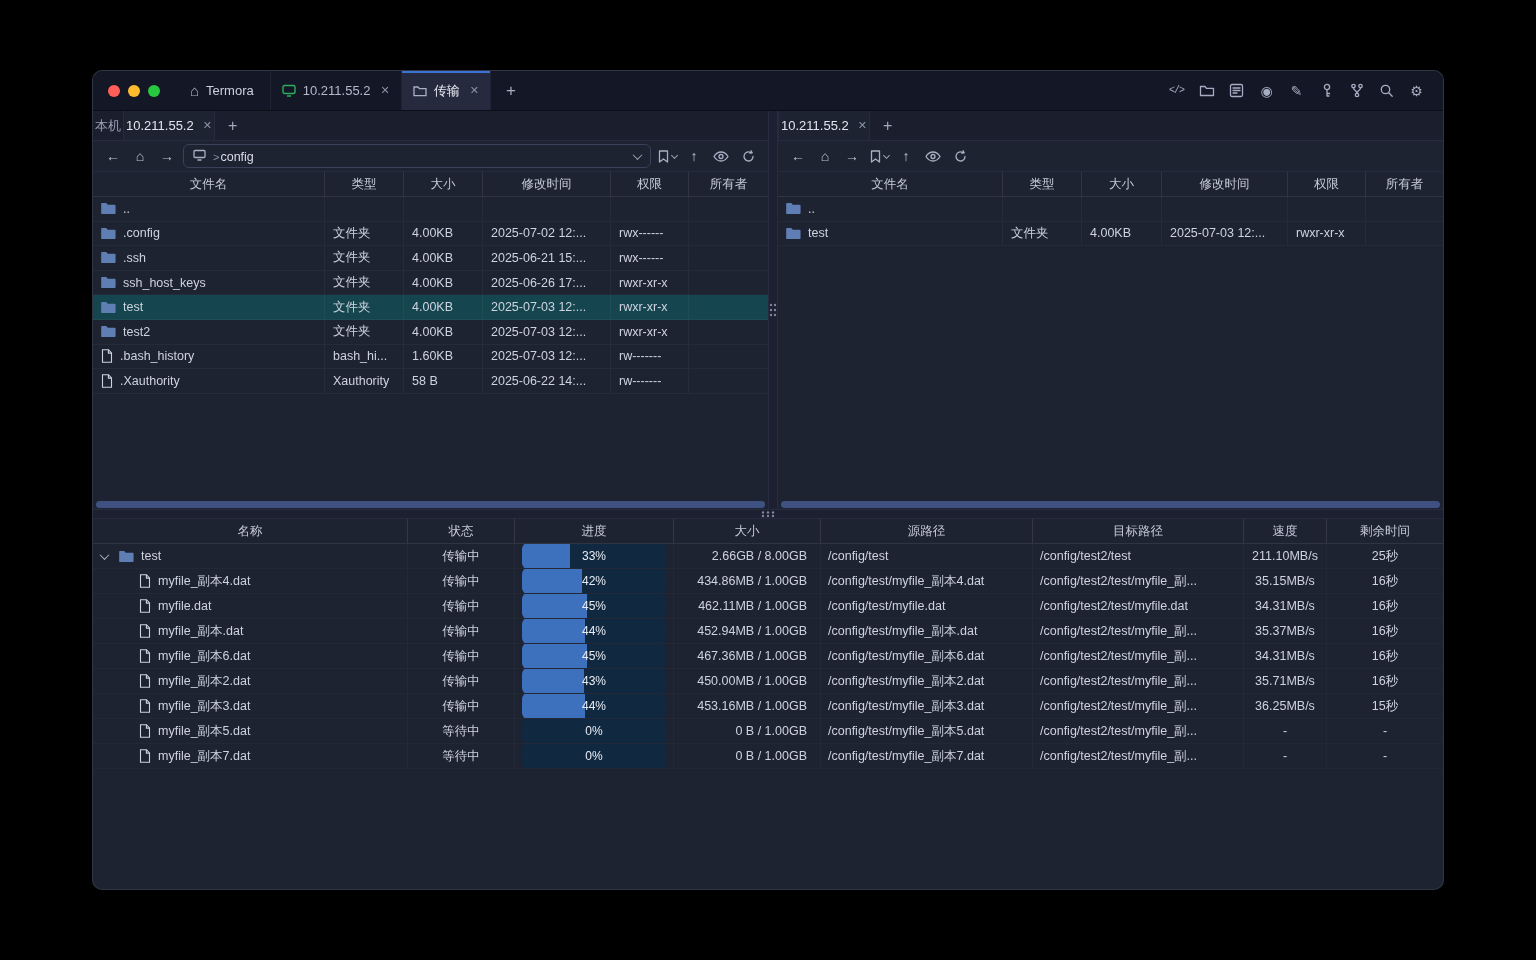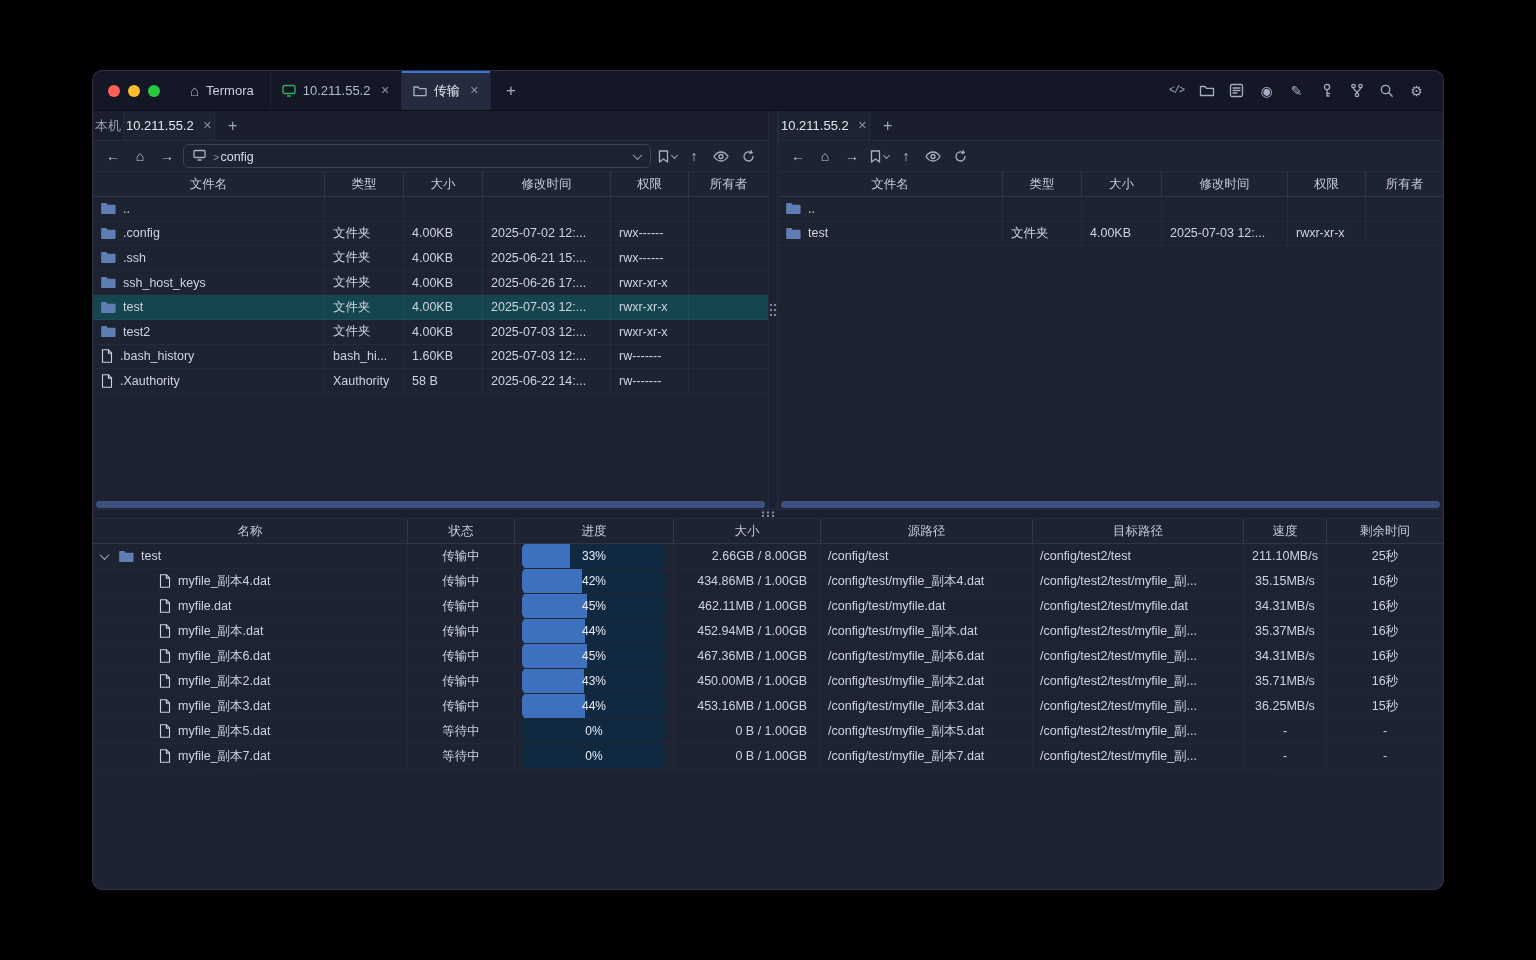--- a/index.html
+++ b/index.html
@@ -79,21 +79,21 @@
   .transfer{flex:1;display:flex;flex-direction:column;min-height:0;overflow:hidden}
   .thead,.trow{display:grid;grid-template-columns:315px 107px 159px 147px 212px 211px 83px 1fr;align-items:stretch;flex:0 0 auto}
   .trow{height:25px}
   .tcell{display:flex;align-items:center;padding:0 7px;font-size:12.5px;color:#ced3e0;white-space:nowrap;overflow:hidden;
     border-right:1px solid rgba(255,255,255,.025);border-bottom:1px solid rgba(255,255,255,.02)}
   .tcell:last-child{border-right:none}
   .tcell.center{justify-content:center}
   .tcell.right{justify-content:flex-end;padding-right:13px}
   .tname{gap:7px}
   .tname.lvl0{padding-left:8px}
-  .tname.lvl1{padding-left:66px}
+  .tname.lvl1{padding-left:46px}
   .twisty{width:7px;height:7px;border-right:1.4px solid #a9b0c2;border-bottom:1.4px solid #a9b0c2;transform:rotate(45deg) translate(-1px,-1px);flex:0 0 auto;margin-right:4px}
   .track{position:relative;flex:1;height:26px;background:var(--progress-track);border-radius:6px;overflow:hidden}
   .fill{position:absolute;left:0;top:0;bottom:0;background:var(--accent-blue)}
   .plabel{position:absolute;inset:0;display:flex;align-items:center;justify-content:center;font-size:12px;color:#e9ecf4}
 </style>
 </head>
 <body>
 
 <div class="window">
 

